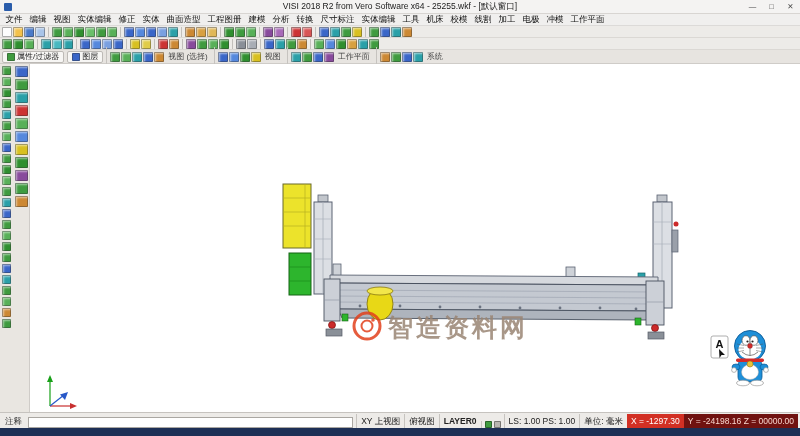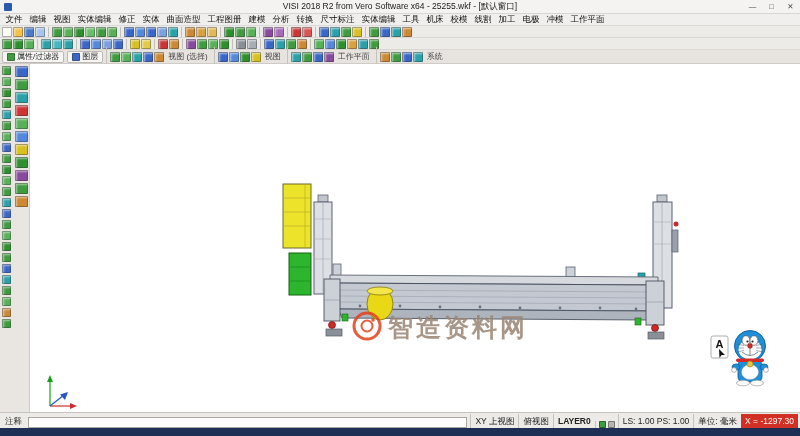--- a/index.html
+++ b/index.html
@@ -399,15 +399,16 @@
   <span class="status-seg">XY 上视图</span>
   <span class="status-seg">俯视图</span>
   <span class="status-seg layer">LAYER0</span>
   <span class="status-icons">
       <span class="status-dot" style="background: rgb(63, 155, 63);"></span>
       <span class="status-dot" style="background: rgb(184, 181, 176);"></span>
     </span>
   <span class="status-seg">LS: 1.00 PS: 1.00</span>
   <span class="status-seg">单位: 毫米</span>
   <span class="coord-x">X = -1297.30</span>
+  <span class="coord-yz">Y = -24198.16  Z = 00000.00</span>
 </div>
 
 <div class="taskbar"></div>
 
 </body></html>

